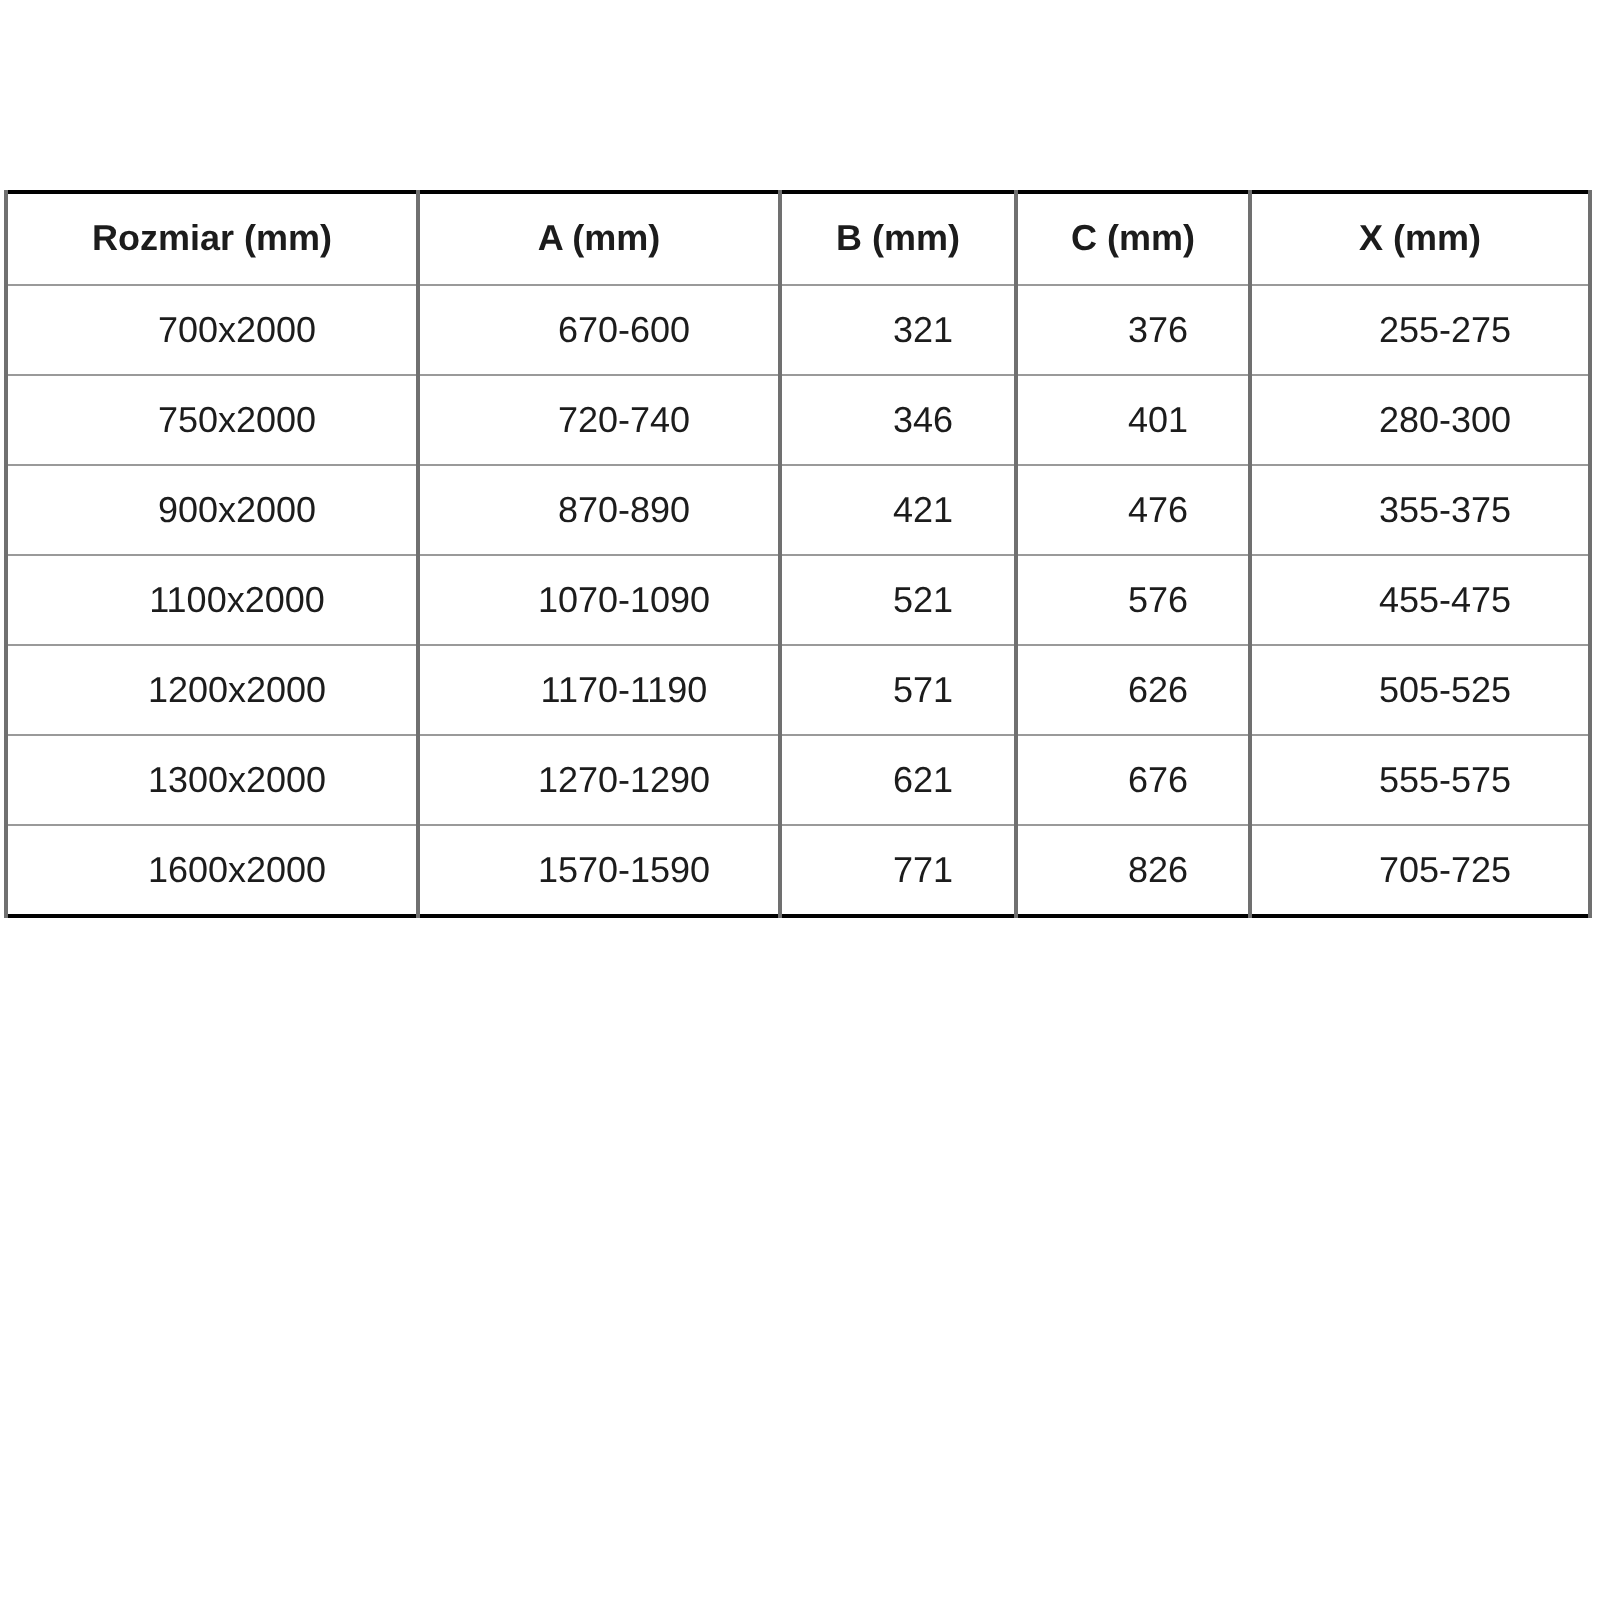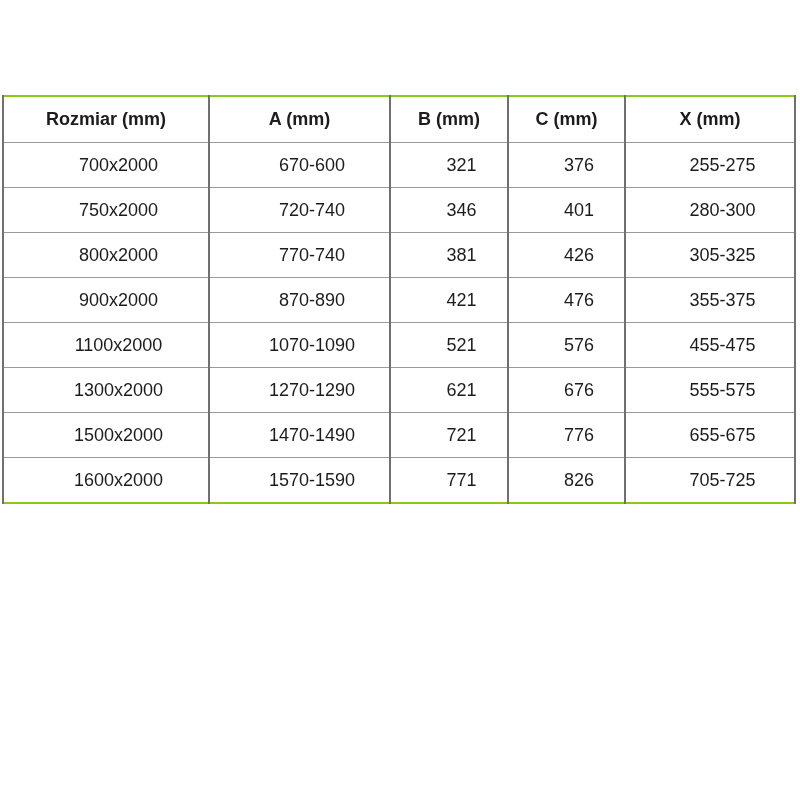--- a/index.html
+++ b/index.html
@@ -48,21 +48,21 @@
   table.spec-table th {
     font-size: 18px;
     font-weight: bold;
     height: 45px;
   }
   table.spec-table td {
     font-size: 18px;
     font-weight: normal;
     padding-left: 25px;
   }
-  table.spec-table { border: 2px solid #84cc16; }
+  table.spec-table { border: 2px solid #000000; }
 </style>
 </head>
 <body>
 
 <div class="page">
   <table class="spec-table">
     <colgroup>
       <col class="c0">
         <col class="c1">
         <col class="c2">
@@ -88,63 +88,56 @@
   </tr>
 
   <tr>
     <td>750x2000</td>
     <td>720-740</td>
     <td>346</td>
     <td>401</td>
     <td>280-300</td>
   </tr>
 
-  <tr>
-    <td>800x2000</td>
-    <td>770-740</td>
-    <td>381</td>
-    <td>426</td>
-    <td>305-325</td>
-  </tr>
 
 
   <tr>
     <td>900x2000</td>
     <td>870-890</td>
     <td>421</td>
     <td>476</td>
     <td>355-375</td>
   </tr>
 
 
   <tr>
     <td>1100x2000</td>
     <td>1070-1090</td>
     <td>521</td>
     <td>576</td>
     <td>455-475</td>
   </tr>
 
+  <tr>
+    <td>1200x2000</td>
+    <td>1170-1190</td>
+    <td>571</td>
+    <td>626</td>
+    <td>505-525</td>
+  </tr>
 
   <tr>
     <td>1300x2000</td>
     <td>1270-1290</td>
     <td>621</td>
     <td>676</td>
     <td>555-575</td>
   </tr>
 
 
-  <tr>
-    <td>1500x2000</td>
-    <td>1470-1490</td>
-    <td>721</td>
-    <td>776</td>
-    <td>655-675</td>
-  </tr>
 
   <tr>
     <td>1600x2000</td>
     <td>1570-1590</td>
     <td>771</td>
     <td>826</td>
     <td>705-725</td>
   </tr>
 </tbody>
   </table>

